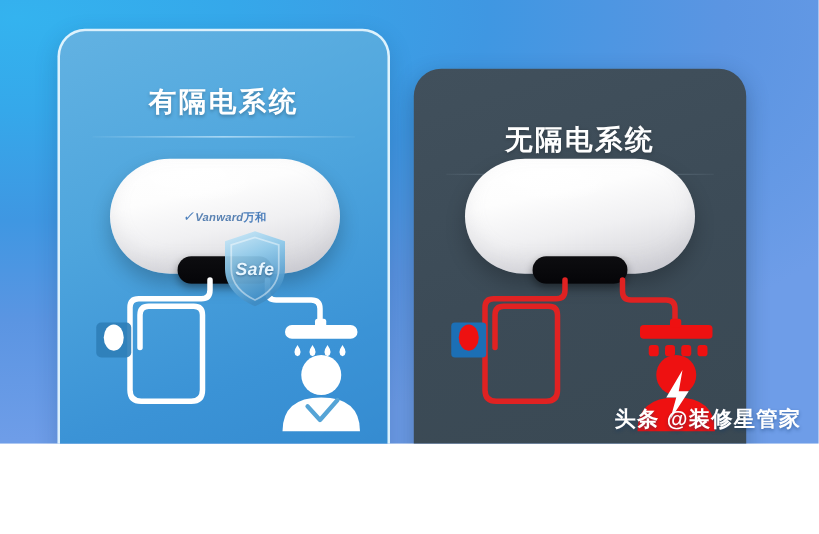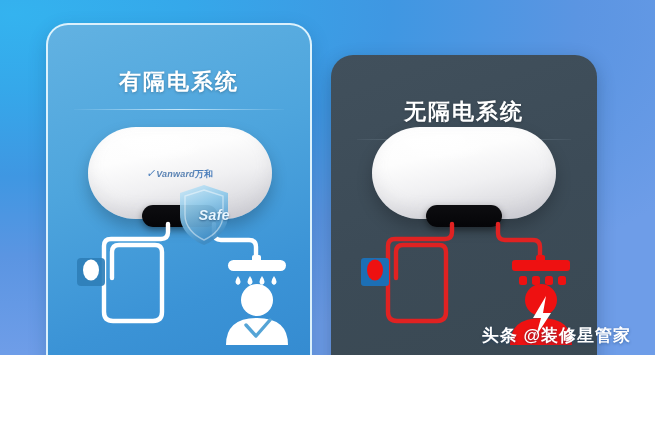--- a/index.html
+++ b/index.html
@@ -115,21 +115,21 @@
     left: 178px;
     top: 184px;
     width: 52px;
     height: 62px;
     z-index: 4;
   }
   #shield-badge .shield-label {
     position: absolute;
     left: 0; right: 0;
     top: 23px;
-    text-align: right;
+    text-align: center;
     color: #e8f6ff;
     font-size: 14px;
     font-weight: bold;
     font-style: italic;
     text-shadow: 0 1px 2px rgba(0,40,80,0.5);
     letter-spacing: 0.4px;
   }
 
   
   .layer-svg {
@@ -138,21 +138,21 @@
     top: 0;
     width: 655px;
     height: 427px;
     overflow: visible;
     pointer-events: none;
   }
 
   
   #watermark {
     position: absolute;
-    right: 24px;
+    right: 14px;
     bottom: 8px;
     color: #ffffff;
     font-size: 17px;
     font-weight: bold;
     letter-spacing: 1px;
     text-shadow: 0 1px 3px rgba(10, 50, 100, 0.45);
     white-space: nowrap;
   }
   #watermark .wm-handle { font-weight: bold; }
 </style>

